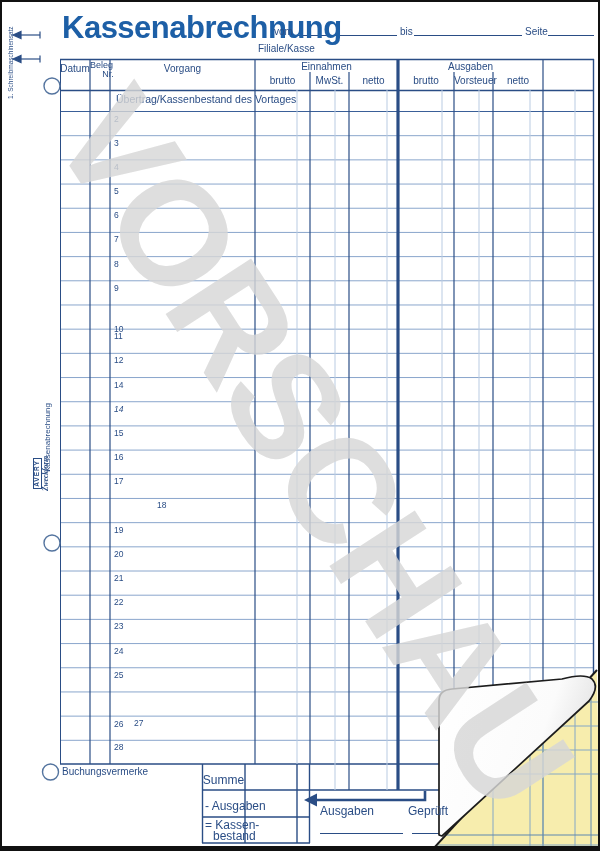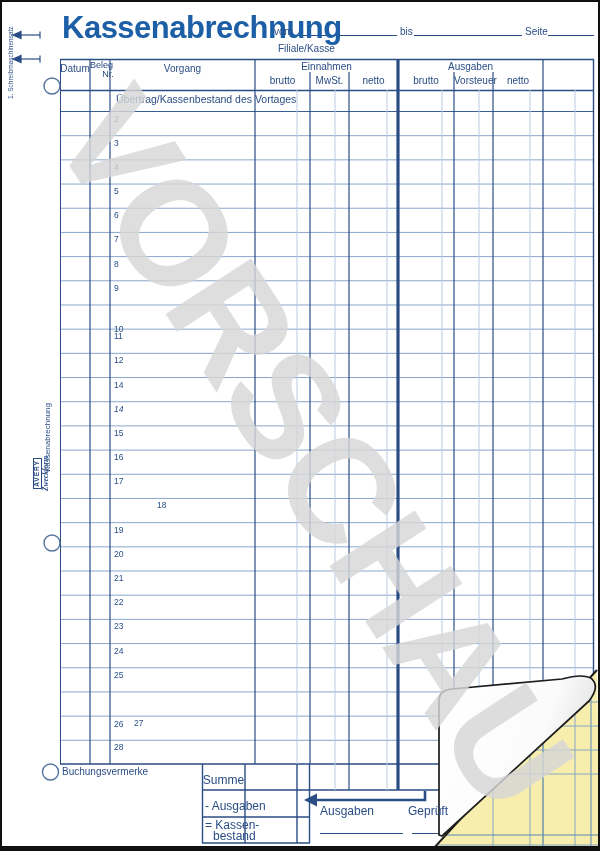--- a/index.html
+++ b/index.html
@@ -170,21 +170,21 @@
 
       <path d="M437 833 L437 699 Q437 688 450 687 L560 677 Q582 671 590 677 Q598 685 587 699 L440 834 Z" fill="url(#flapGrad)" stroke="#1c1c1c" stroke-width="1.7" stroke-linejoin="round"></path>
     </g>
   </svg>
 
   <div class="t title" style="left:60px; top:10px;">Kassenabrechnung</div>
 
   <div class="t" style="left:272px; top:24px;">vom</div>
   <div class="t" style="left:398px; top:24px;">bis</div>
   <div class="t" style="left:523px; top:24px;">Seite</div>
-  <div class="t" style="left:276px; top:41px;">Filiale/Kasse</div>
+  <div class="t" style="left:256px; top:41px;">Filiale/Kasse</div>
 
   <div class="field" style="left:288px; top:22px; width:107px; height:12px;"></div>
   <div class="field" style="left:412px; top:22px; width:108px; height:12px;"></div>
   <div class="field" style="left:546px; top:22px; width:46px; height:12px;"></div>
   <div class="field" style="left:272px; top:50px; width:200px; height:8px;"></div>
 
   <div class="t ctr" style="left:58px; top:61px; width:30px;">Datum</div>
   <div class="t ctr small" style="left:88px; top:59px; width:20px;">Beleg</div>
   <div class="t ctr small" style="left:88px; top:68px; width:36px;">Nr.</div>
   <div class="t ctr" style="left:108px; top:61px; width:145px;">Vorgang</div>

